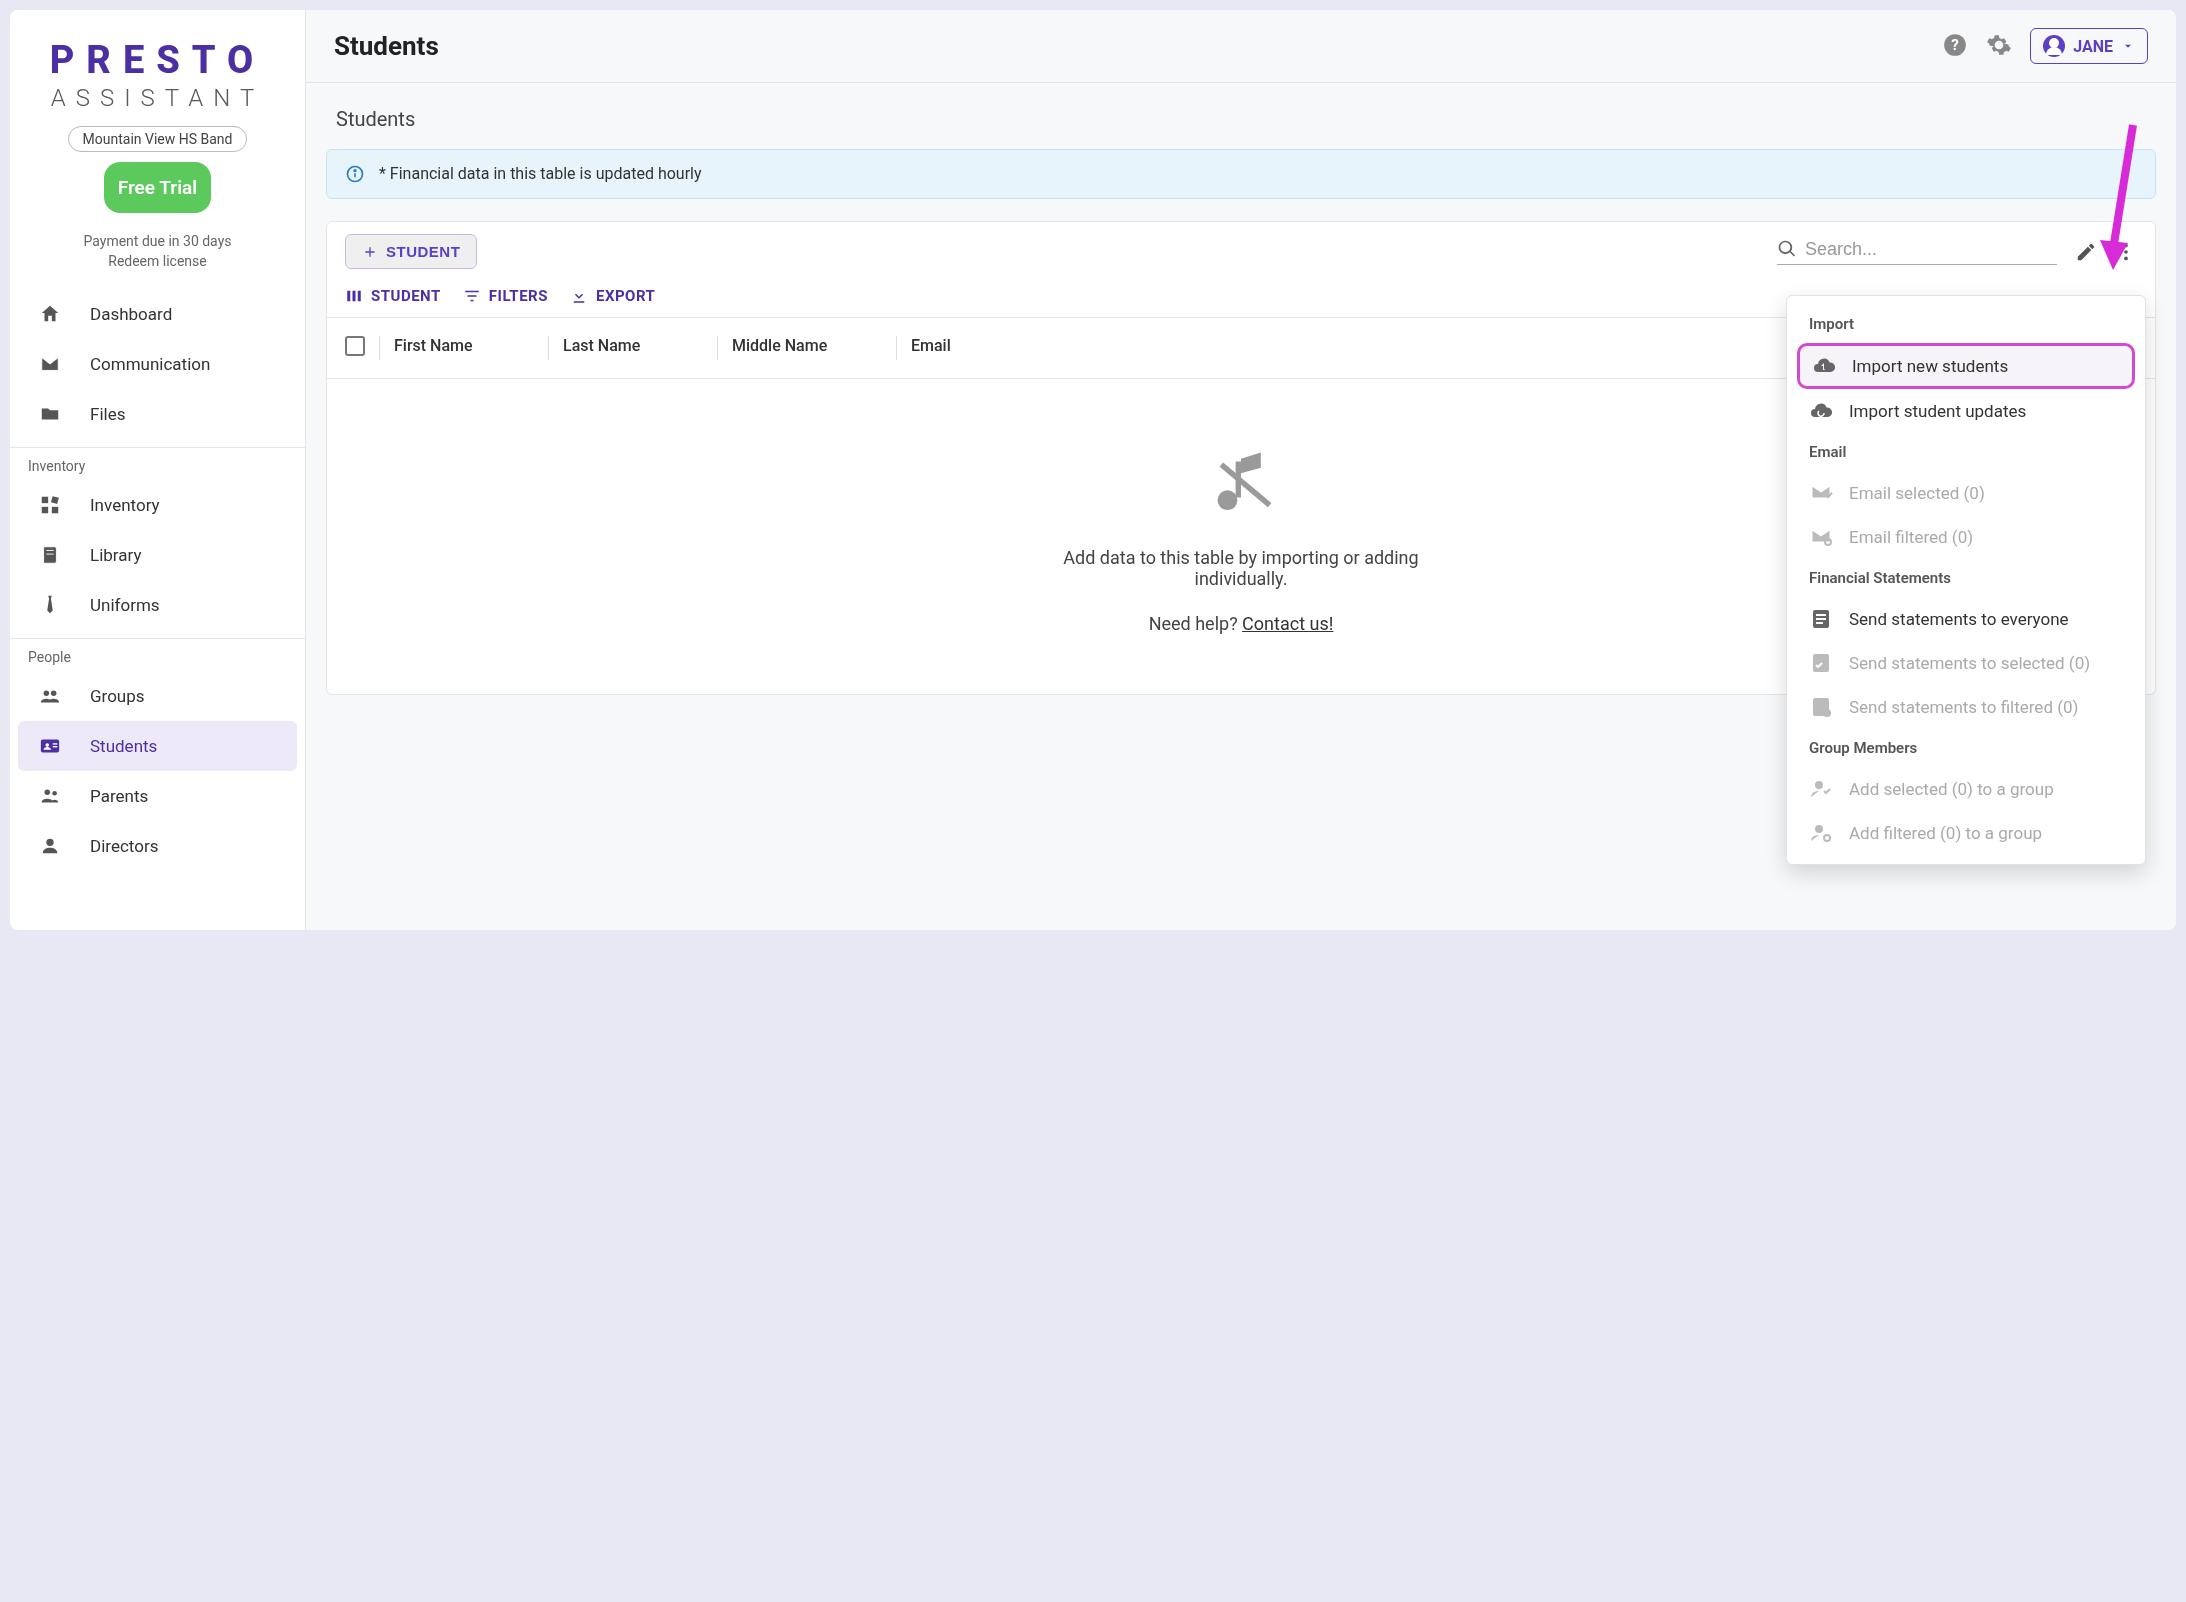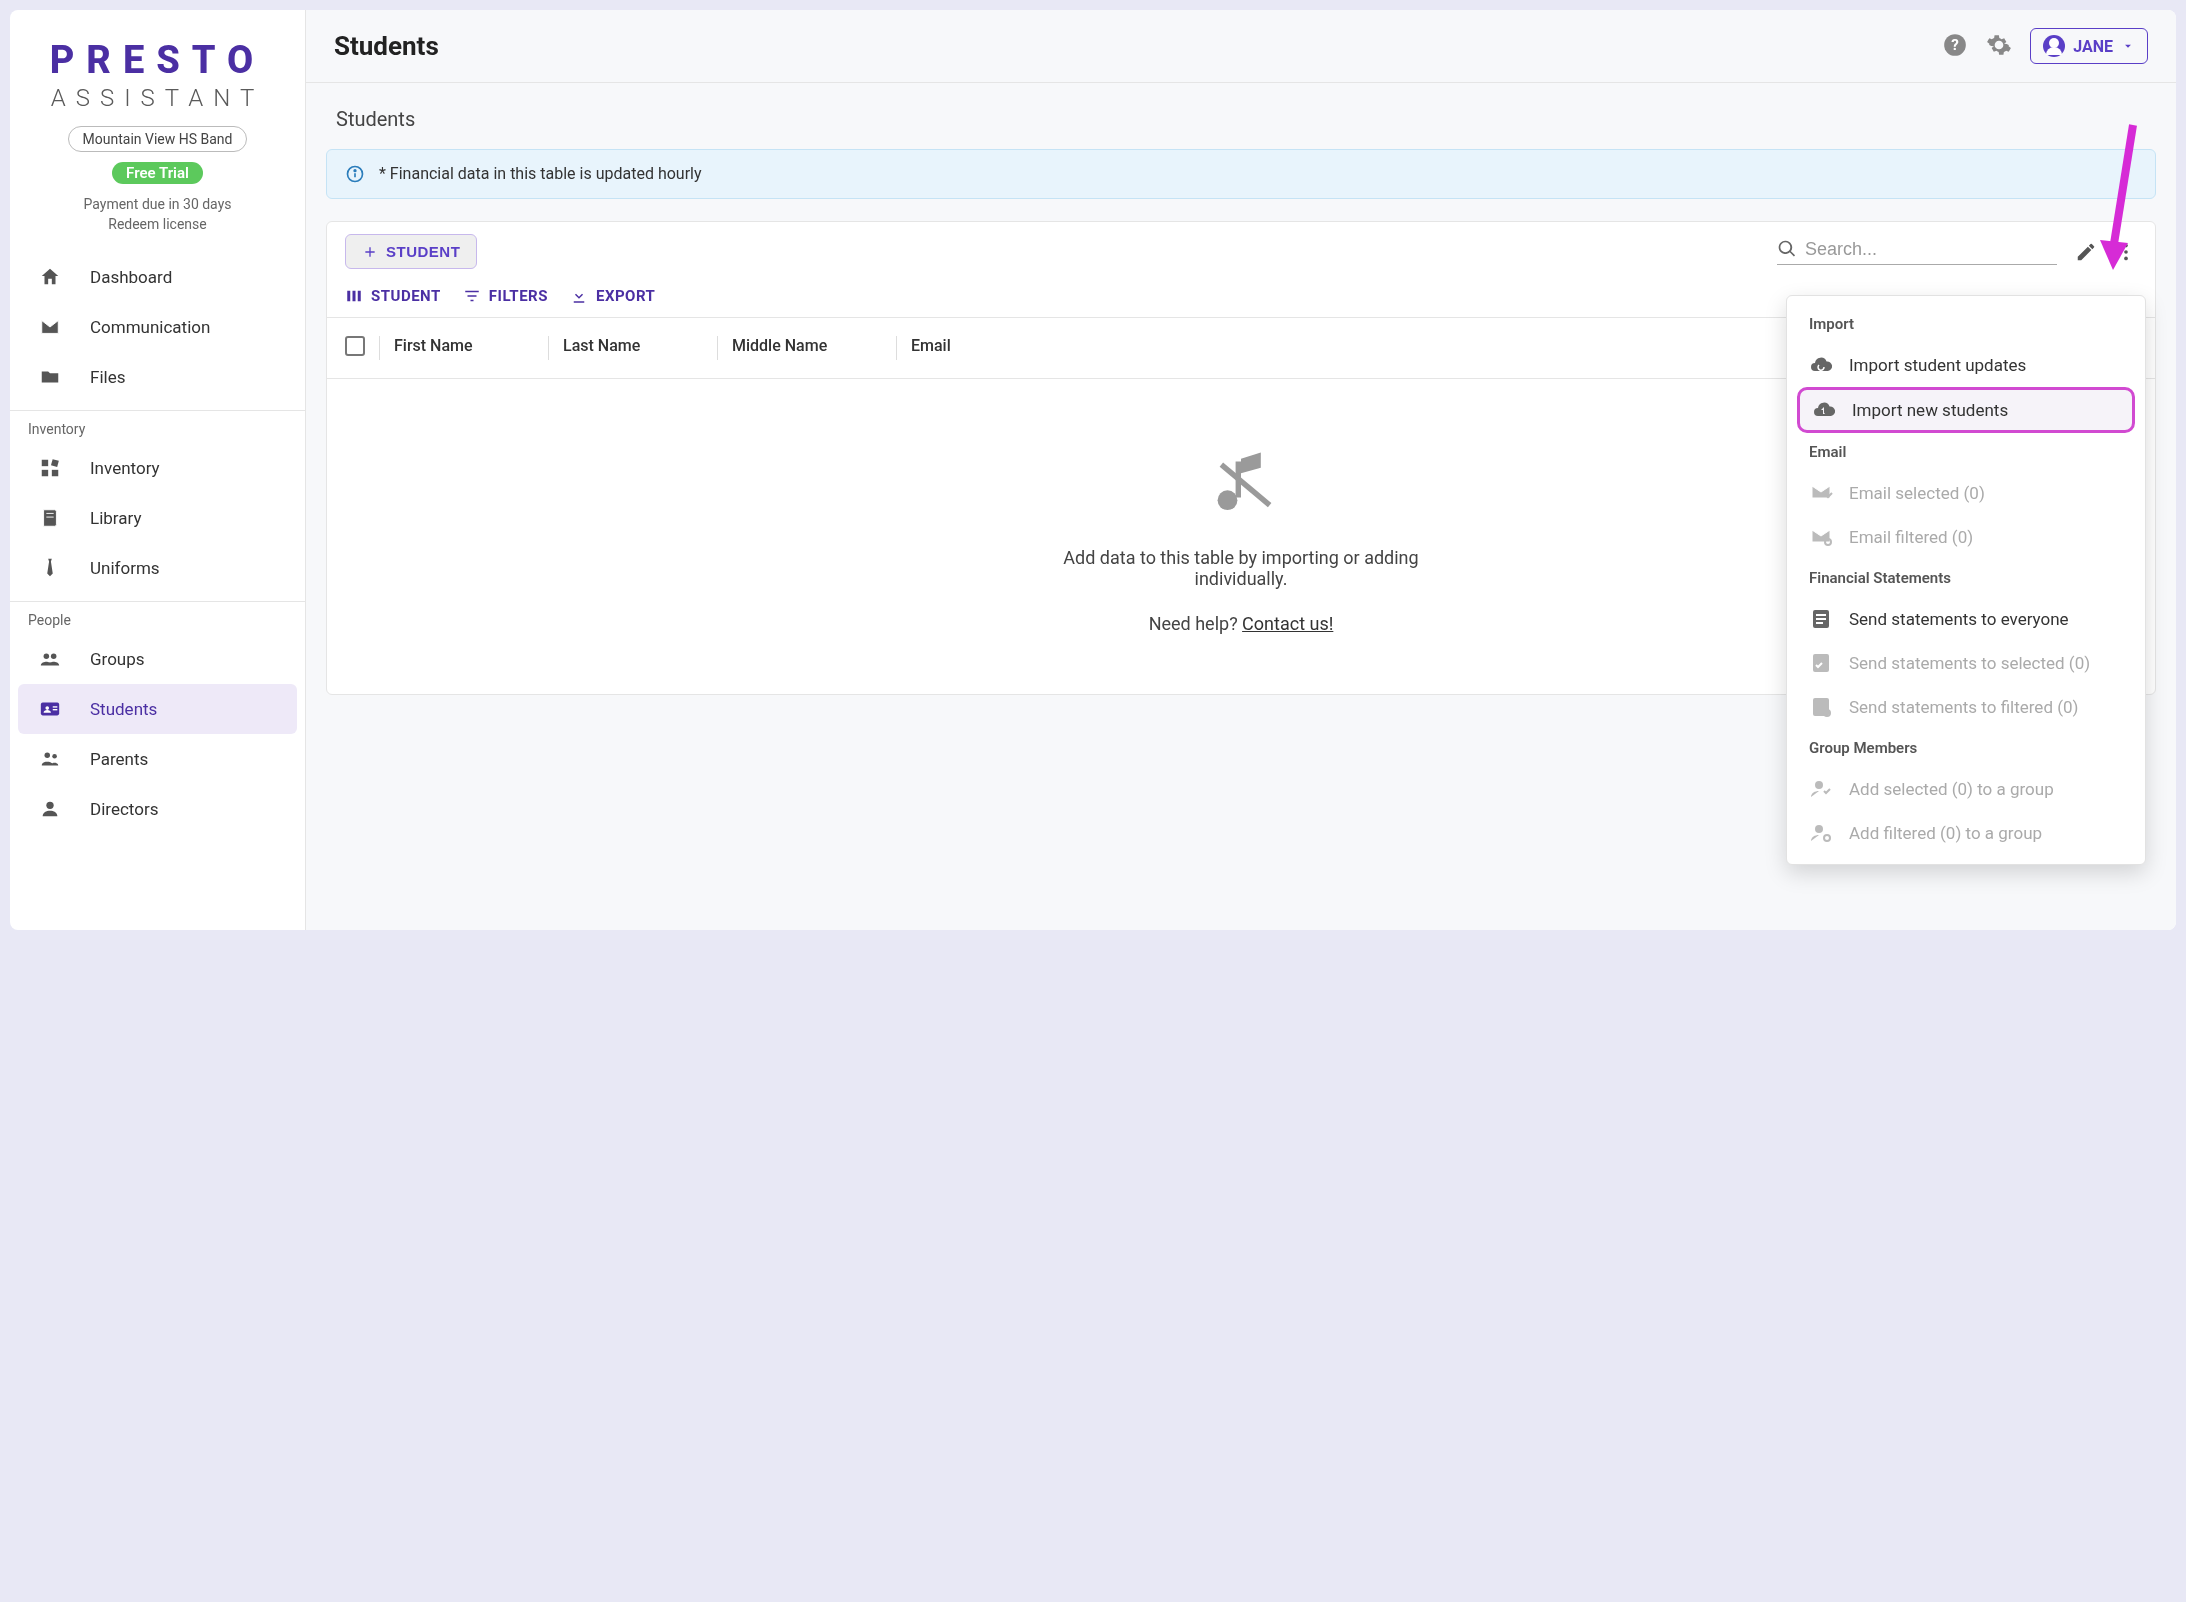--- a/index.html
+++ b/index.html
@@ -47,24 +47,24 @@
   border: 1px solid #bbb;
   border-radius: 16px;
   color: #444;
   margin-bottom: 10px;
 }
 .trial-badge {
   display: inline-block;
   background: #5cc95c;
   color: #fff;
   font-weight: 600;
-  font-size: 15px;
-  padding: 2px 14px;
+  font-size: 19px;
+  padding: 14px 14px;
   border-radius: 16px;
-  margin-bottom: 12px;
+  margin-bottom: 20px;
 }
 .sidebar-info {
   text-align: center;
   font-size: 14px;
   color: #666;
   padding: 0 20px;
 }
 .redeem {
   margin-top: 4px;
   display: inline-block;
@@ -557,36 +557,36 @@
       </div>
     </div>
 
     <svg class="arrow-annotation" width="50" height="160" viewBox="0 0 50 160">
       <line x1="35" y1="10" x2="15" y2="135" stroke="#d62bd6" stroke-width="8"></line>
       <polygon points="15,155 2,125 30,128" fill="#d62bd6"></polygon>
     </svg>
 
     <div class="dropdown">
       <div class="dropdown-header">Import</div>
+      <div class="dropdown-item highlight">
+        <span class="mi">
+            <svg viewBox="0 0 24 24" width="24" height="24" fill="#666">
+              <path d="M19 18H6a4 4 0 010-8 6 6 0 0111.6-1.5A4.5 4.5 0 0119 18zM12 16V9l-3 3h2v4h2v-4h2z"></path>
+            </svg>
+          </span>
+        <span>Import new students</span>
+      </div>
       <div class="dropdown-item">
         <span class="mi">
             <svg viewBox="0 0 24 24" width="24" height="24" fill="#666">
               <path d="M19 18H6a4 4 0 010-8 6 6 0 0111.6-1.5A4.5 4.5 0 0119 18z"></path>
               <path d="M10 12a3 3 0 105 2" fill="none" stroke="#fff" stroke-width="1.5"></path>
             </svg>
           </span>
         <span>Import student updates</span>
-      </div>
-      <div class="dropdown-item highlight">
-        <span class="mi">
-            <svg viewBox="0 0 24 24" width="24" height="24" fill="#666">
-              <path d="M19 18H6a4 4 0 010-8 6 6 0 0111.6-1.5A4.5 4.5 0 0119 18zM12 16V9l-3 3h2v4h2v-4h2z"></path>
-            </svg>
-          </span>
-        <span>Import new students</span>
       </div>
 
       <div class="dropdown-header">Email</div>
       <div class="dropdown-item disabled">
         <span class="mi">
             <svg viewBox="0 0 24 24" width="24" height="24" fill="#bbb">
               <path d="M3 5h18v12H3z M3 5l9 6 9-6" stroke="#fff"></path>
               <path d="M17 14l2 2 4-4" stroke="#bbb" stroke-width="2" fill="none"></path>
             </svg>
           </span>

